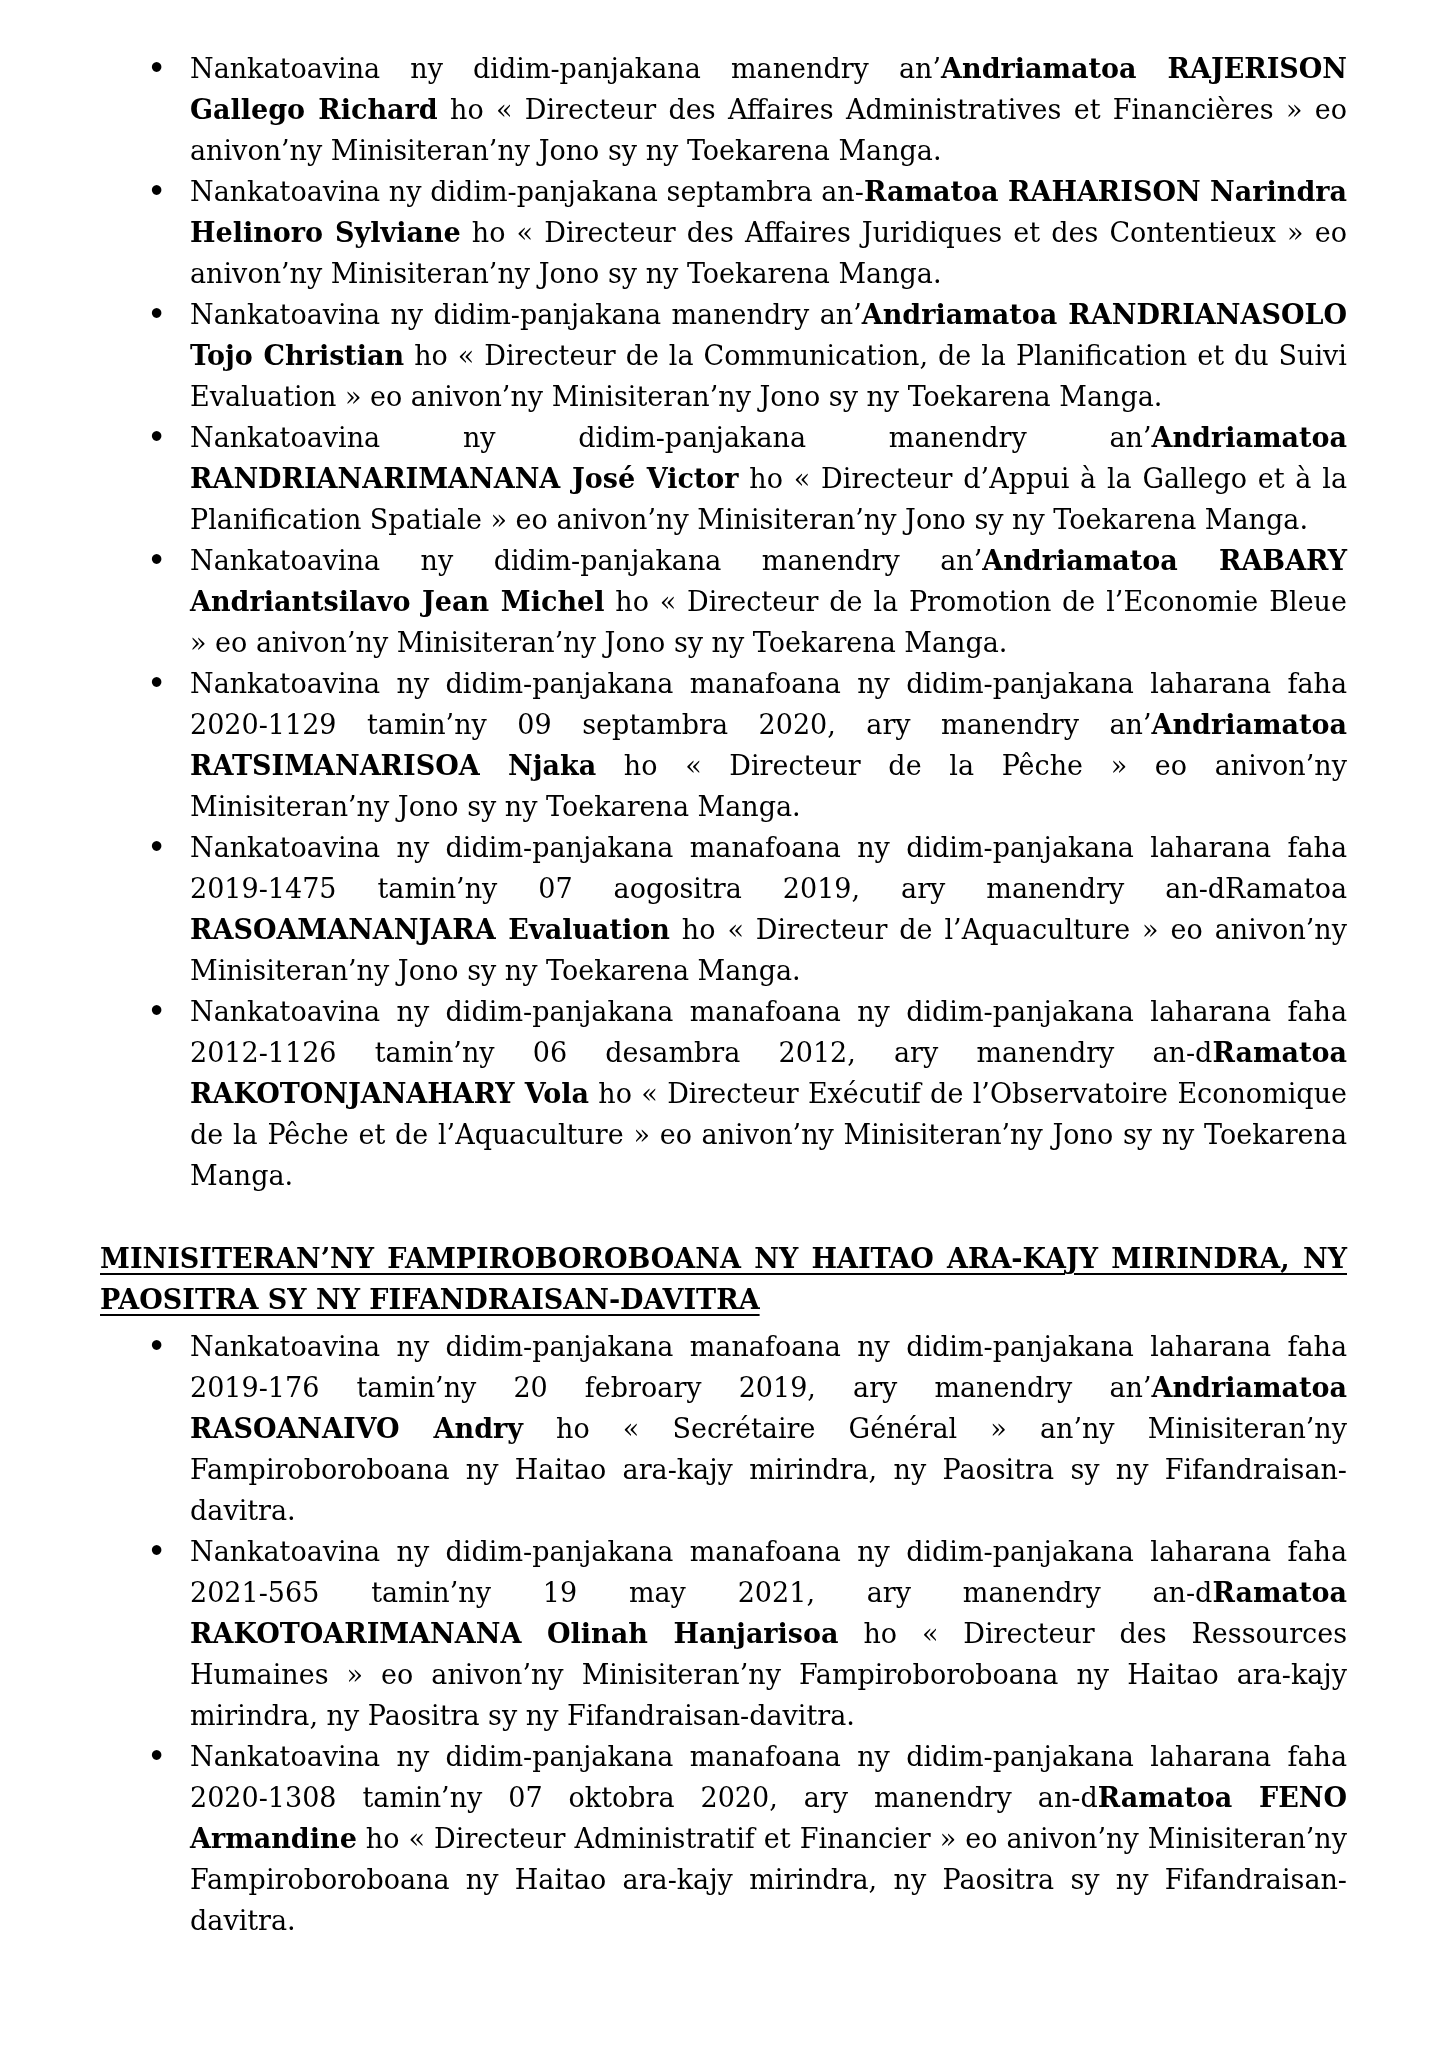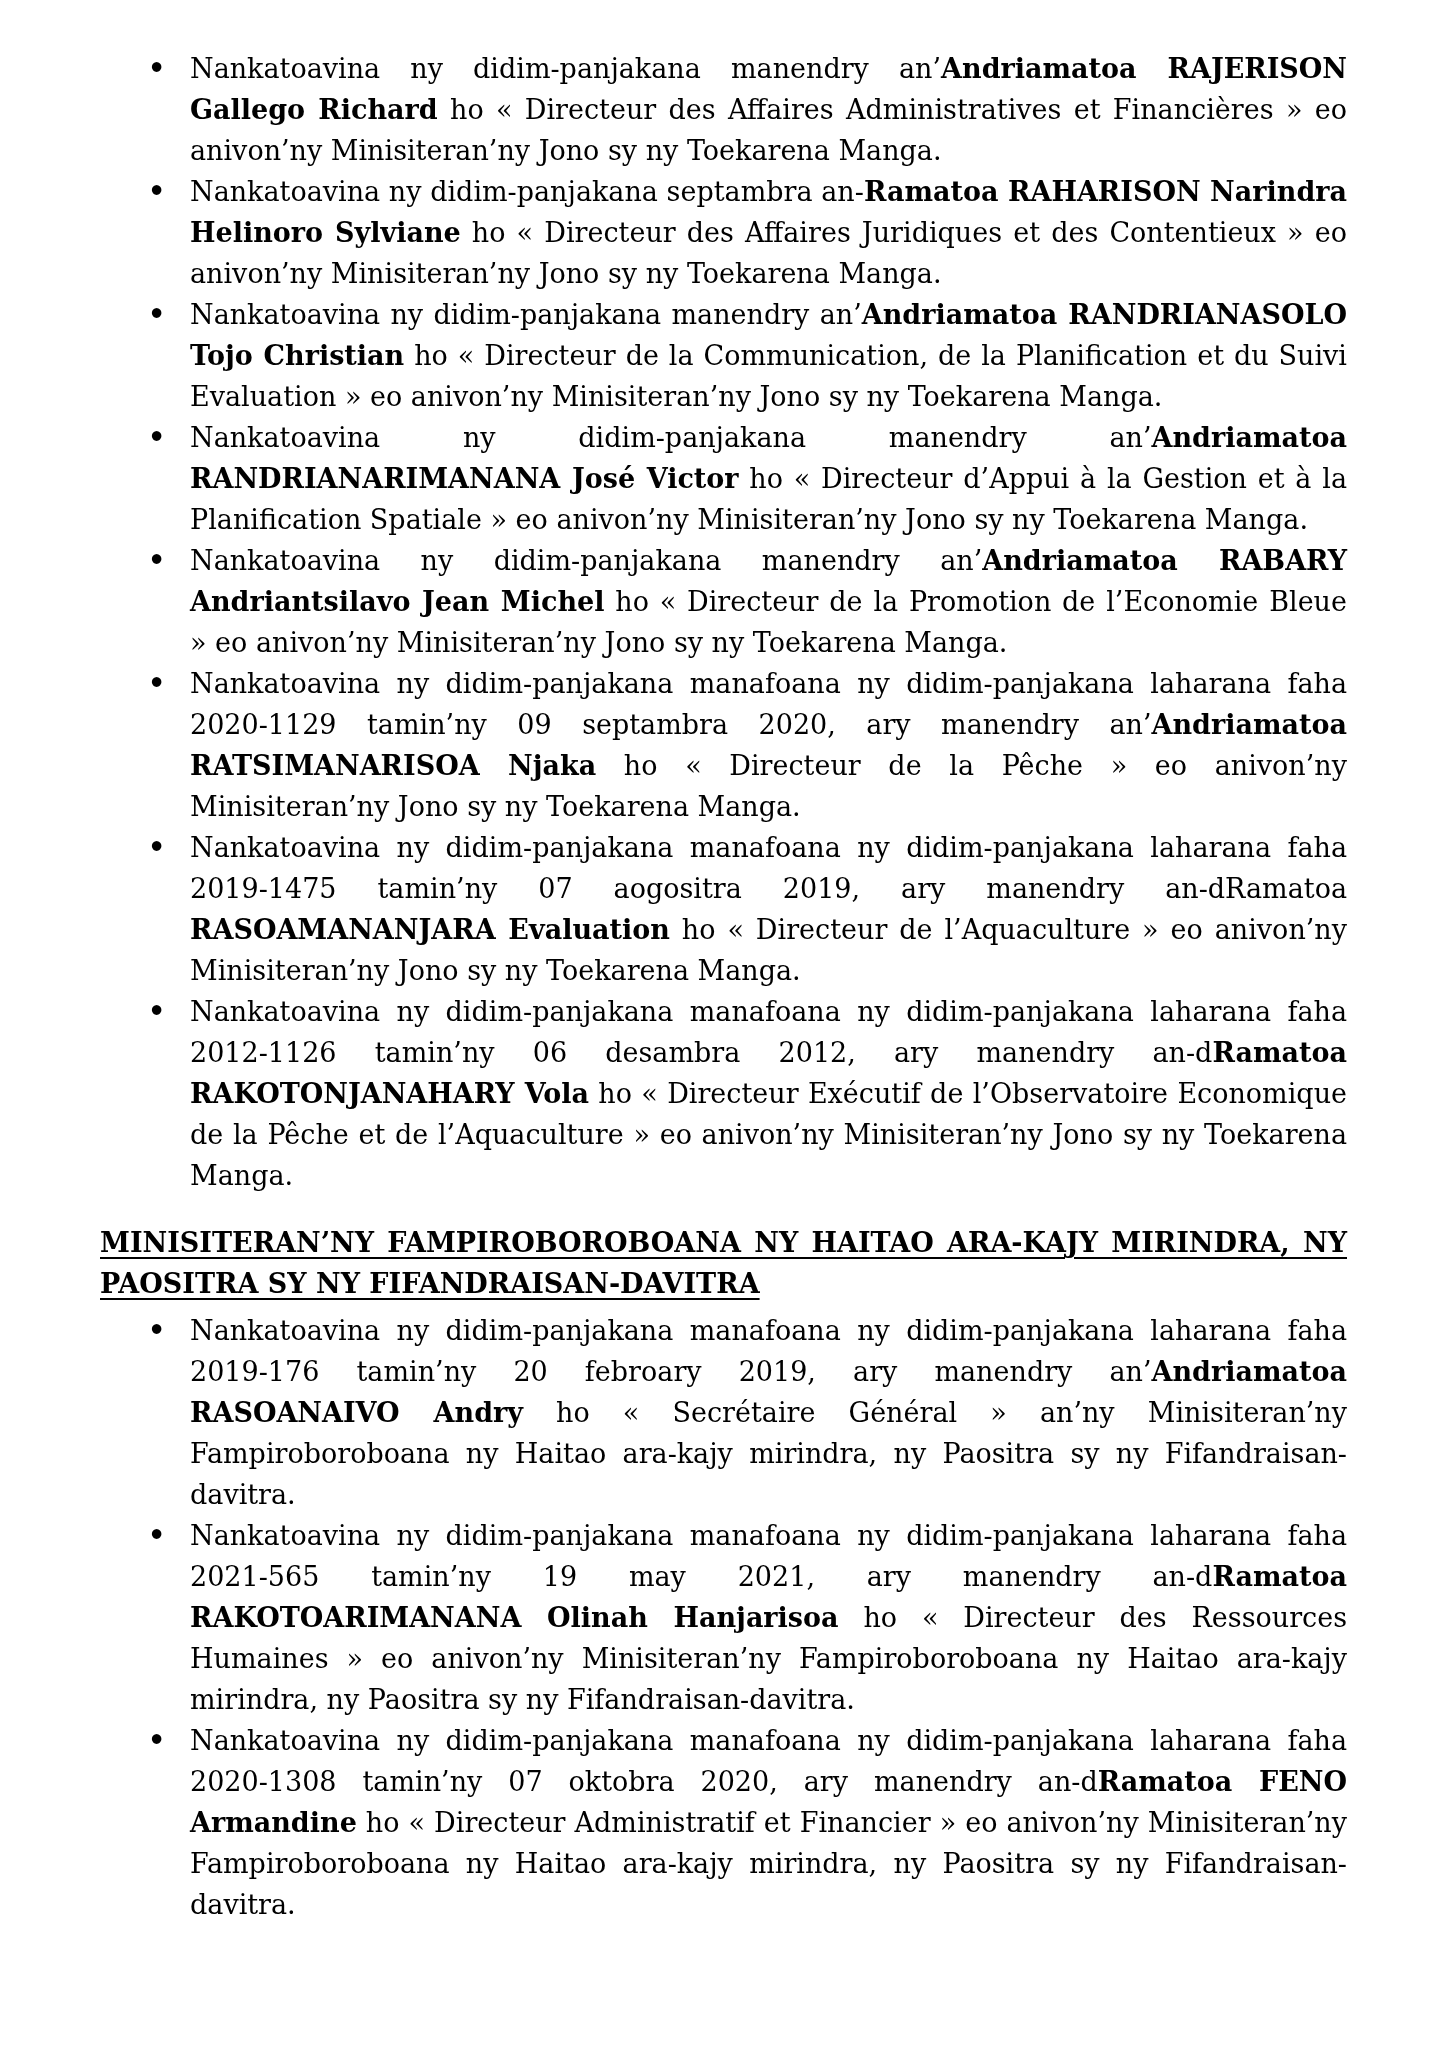--- a/index.html
+++ b/index.html
@@ -20,21 +20,21 @@
     color: #000000;
     text-align: justify;
     overflow: hidden;
   }
   .section { margin: 0; }
   .section-heading {
     font-weight: bold;
     text-decoration: underline;
     text-decoration-thickness: 2px;
     text-underline-offset: 5px;
-    margin: 26px 0 6px 0;
+    margin: 42px 0 6px 0;
     text-align: justify;
   }
   ul.bullet-list {
     margin: 0;
     padding: 0;
     list-style: none;
   }
   li.bullet-item {
     position: relative;
     padding-left: 90px;
@@ -51,21 +51,21 @@
 </head>
 <body>
 
 <div class="page">
   <main>
       <section class="section">
         <ul class="bullet-list">
           <li class="bullet-item"><span class="dot">•</span><span class="run">Nankatoavina ny didim-panjakana manendry an’</span><span class="run-bold">Andriamatoa RAJERISON Gallego Richard</span><span class="run"> ho « Directeur des Affaires Administratives et Financières » eo anivon’ny Minisiteran’ny Jono sy ny Toekarena Manga.</span></li>
           <li class="bullet-item"><span class="dot">•</span><span class="run">Nankatoavina ny didim-panjakana septambra an-</span><span class="run-bold">Ramatoa RAHARISON Narindra Helinoro Sylviane</span><span class="run"> ho « Directeur des Affaires Juridiques et des Contentieux » eo anivon’ny Minisiteran’ny Jono sy ny Toekarena Manga.</span></li>
           <li class="bullet-item"><span class="dot">•</span><span class="run">Nankatoavina ny didim-panjakana manendry an’</span><span class="run-bold">Andriamatoa RANDRIANASOLO Tojo Christian</span><span class="run"> ho « Directeur de la Communication, de la Planification et du Suivi Evaluation » eo anivon’ny Minisiteran’ny Jono sy ny Toekarena Manga.</span></li>
-          <li class="bullet-item"><span class="dot">•</span><span class="run">Nankatoavina ny didim-panjakana manendry an’</span><span class="run-bold">Andriamatoa RANDRIANARIMANANA José Victor</span><span class="run"> ho « Directeur d’Appui à la Gestion et à la Planification Spatiale » eo anivon’ny Minisiteran’ny Jono sy ny Toekarena Manga.</span></li>
+          <li class="bullet-item"><span class="dot">•</span><span class="run">Nankatoavina ny didim-panjakana manendry an’</span><span class="run-bold">Andriamatoa RANDRIANARIMANANA José Victor</span><span class="run"> ho « Directeur d’Appui à la Gallego et à la Planification Spatiale » eo anivon’ny Minisiteran’ny Jono sy ny Toekarena Manga.</span></li>
           <li class="bullet-item"><span class="dot">•</span><span class="run">Nankatoavina ny didim-panjakana manendry an’</span><span class="run-bold">Andriamatoa RABARY Andriantsilavo Jean Michel</span><span class="run"> ho « Directeur de la Promotion de l’Economie Bleue » eo anivon’ny Minisiteran’ny Jono sy ny Toekarena Manga.</span></li>
           <li class="bullet-item"><span class="dot">•</span><span class="run">Nankatoavina ny didim-panjakana manafoana ny didim-panjakana laharana faha 2020-1129 tamin’ny 09 septambra 2020, ary manendry an’</span><span class="run-bold">Andriamatoa RATSIMANARISOA Njaka</span><span class="run"> ho « Directeur de la Pêche » eo anivon’ny Minisiteran’ny Jono sy ny Toekarena Manga.</span></li>
           <li class="bullet-item"><span class="dot">•</span><span class="run">Nankatoavina ny didim-panjakana manafoana ny didim-panjakana laharana faha 2019-1475 tamin’ny 07 aogositra 2019, ary manendry an-dRamatoa </span><span class="run-bold">RASOAMANANJARA Evaluation</span><span class="run"> ho « Directeur de l’Aquaculture » eo anivon’ny Minisiteran’ny Jono sy ny Toekarena Manga.</span></li>
           <li class="bullet-item"><span class="dot">•</span><span class="run">Nankatoavina ny didim-panjakana manafoana ny didim-panjakana laharana faha 2012-1126 tamin’ny 06 desambra 2012, ary manendry an-d</span><span class="run-bold">Ramatoa RAKOTONJANAHARY Vola</span><span class="run"> ho « Directeur Exécutif de l’Observatoire Economique de la Pêche et de l’Aquaculture »  eo anivon’ny Minisiteran’ny Jono sy ny Toekarena Manga.</span></li>
         </ul>
       </section>
       <section class="section">
         <h2 class="section-heading" style="font-size: inherit;">MINISITERAN’NY FAMPIROBOROBOANA NY HAITAO ARA-KAJY MIRINDRA, NY PAOSITRA SY NY FIFANDRAISAN-DAVITRA</h2>
         <ul class="bullet-list">
           <li class="bullet-item"><span class="dot">•</span><span class="run">Nankatoavina ny didim-panjakana manafoana ny didim-panjakana laharana faha 2019-176 tamin’ny 20 febroary 2019, ary manendry an’</span><span class="run-bold">Andriamatoa RASOANAIVO Andry</span><span class="run"> ho « Secrétaire Général » an’ny Minisiteran’ny Fampiroboroboana ny Haitao ara-kajy mirindra, ny Paositra sy ny Fifandraisan-davitra.</span></li>

